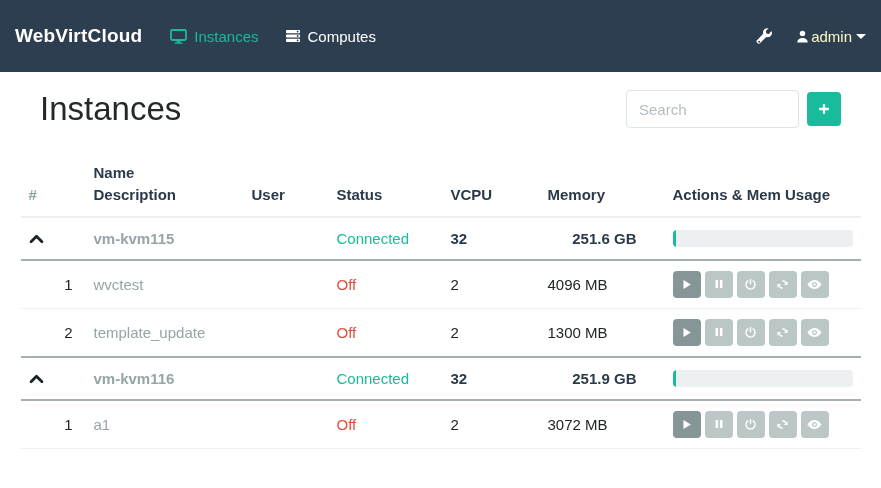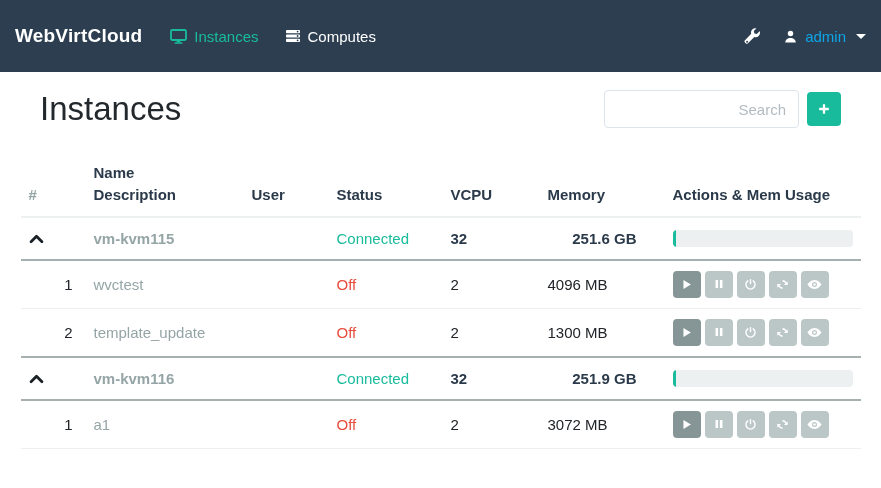--- a/index.html
+++ b/index.html
@@ -11,31 +11,31 @@
   html,body{width:881px;height:488px;overflow:hidden;background:#fff;
     font-family:"Liberation Sans","DejaVu Sans",sans-serif;color:var(--text);}
   
   .navbar{height:72px;background:var(--navbar-bg);display:flex;align-items:center;padding:0 15px;}
   .brand{color:#fff;font-size:19px;font-weight:700;letter-spacing:.2px;cursor:pointer;margin-right:28px;}
   .nav-links{display:flex;align-items:center;gap:26px;}
   .nav-link{display:flex;align-items:center;gap:7px;font-size:15px;color:#fff;cursor:pointer;}
   .nav-link.active{color:var(--accent);}
   .nav-right{margin-left:auto;display:flex;align-items:center;gap:22px;}
   .nav-tool{display:flex;align-items:center;color:#fff;cursor:pointer;}
-  .nav-user{display:flex;align-items:center;gap:7px;color:#0ea5e9;font-size:15px;cursor:pointer;}
+  .nav-user{display:flex;align-items:center;gap:1px;color:#fef9c3;font-size:15px;cursor:pointer;}
   .caret{width:0;height:0;border-left:5px solid transparent;border-right:5px solid transparent;
     border-top:5px solid #fff;margin-left:3px;}
   .icon{display:inline-flex;align-items:center;justify-content:center;line-height:0;}
   
   .content{padding:18px 20px 0 20px;}
   .page-head{display:flex;align-items:center;justify-content:space-between;padding:0 20px 0 20px;margin-bottom:26px;}
   .page-title{font-size:33px;font-weight:400;color:#23282d;}
   .head-tools{display:flex;align-items:center;gap:8px;}
-  .search-input{width:195px;height:38px;border:1px solid #dce4ec;border-radius:4px;
-    padding:0 12px;font-size:15px;color:#2c3e50;outline:none;font-family:inherit;text-align:right;}
+  .search-input{width:173px;height:38px;border:1px solid #dce4ec;border-radius:4px;
+    padding:0 12px;font-size:15px;color:#2c3e50;outline:none;font-family:inherit;}
   .search-input::placeholder{color:#b4bcc2;}
   .add-btn{width:34px;height:34px;border:none;border-radius:4px;background:var(--accent);
     color:#fff;cursor:pointer;display:flex;align-items:center;justify-content:center;}
   
   table{width:840px;margin:0 auto;border-collapse:collapse;font-size:15px;}
   th,td{padding:8px;text-align:left;vertical-align:middle;}
   thead th{vertical-align:bottom;color:var(--heading);font-weight:700;
     border-bottom:2px solid var(--border-light);padding-bottom:10px;line-height:1.45;}
   thead th.h-num{color:var(--muted);font-weight:700;}
   .compute-row td{border-bottom:2px solid var(--border-dark);padding-top:12px;padding-bottom:12px;}

